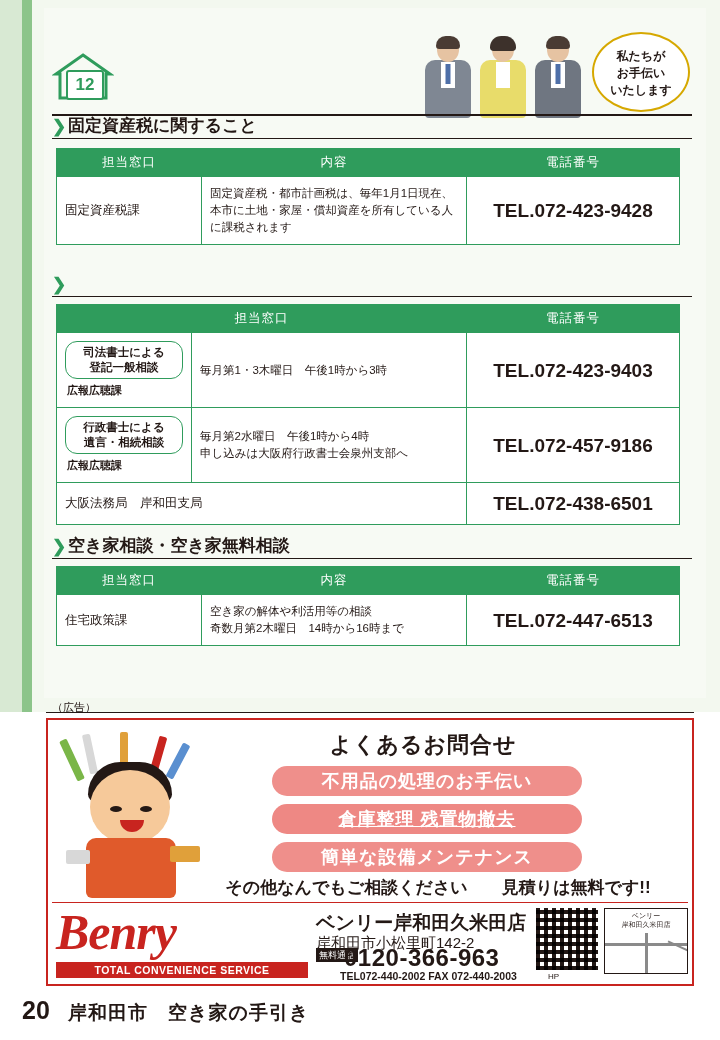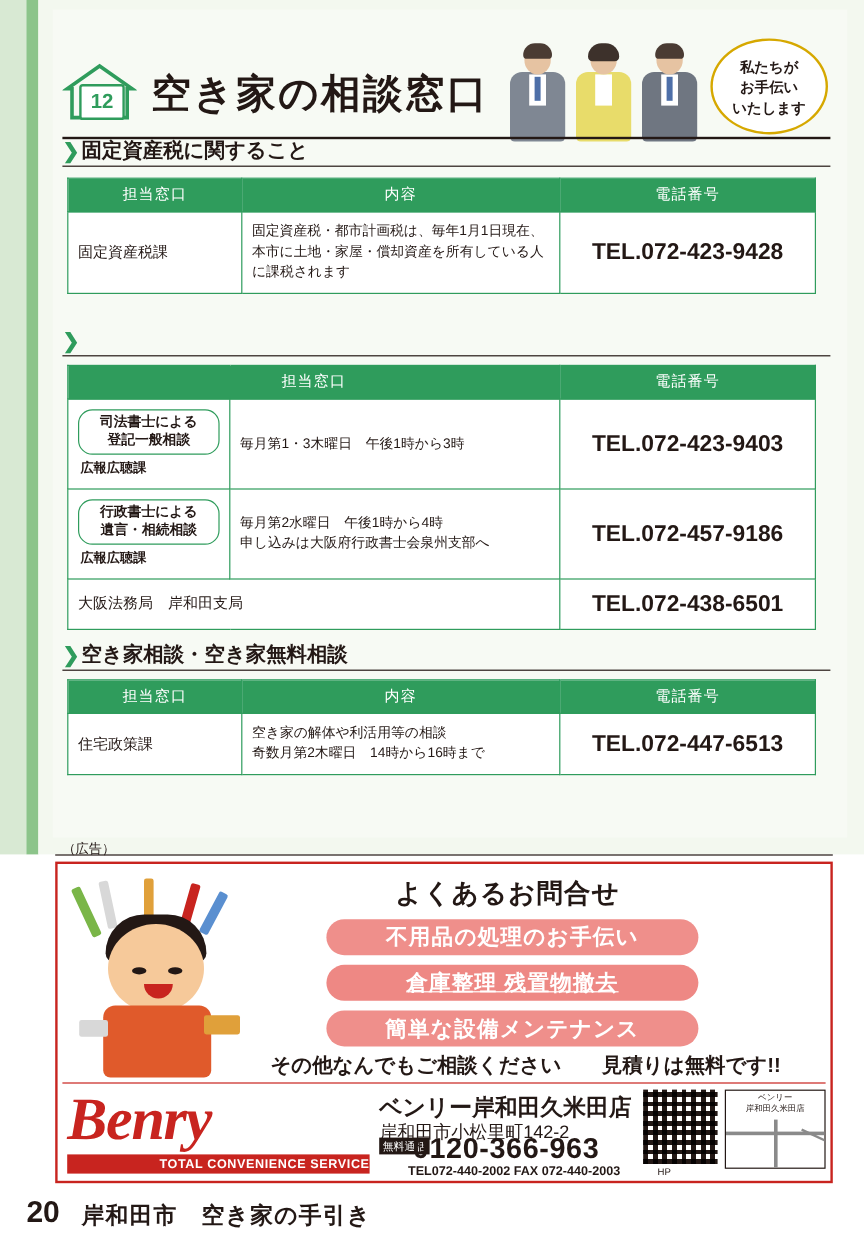--- a/index.html
+++ b/index.html
@@ -326,21 +326,21 @@
     line-height: 52px;
   }
   .benry-sub {
     position: absolute;
     left: 56px; top: 962px;
     width: 252px;
     background: #c8241f;
     color: #ffffff;
     font-size: 10.5px;
     font-weight: bold;
-    text-align: right;
+    text-align: center;
     letter-spacing: 0.5px;
     padding: 2px 0;
   }
   .shop-name {
     position: absolute;
     left: 316px; top: 910px;
     font-size: 19px;
     font-weight: bold;
     color: #231815;
   }
@@ -486,21 +486,20 @@
 <div class="content-bg"></div>
 <div class="content-bg2"></div>
 
 <div class="header">
   <div class="house-icon">
     <svg width="62" height="50" viewBox="0 0 62 50">
       <path d="M31 3 L58 22 L54 22 L54 46 L8 46 L8 22 L4 22 Z" fill="none" stroke="#2f9c5c" stroke-width="3"></path>
     </svg>
   </div>
   <div class="chapter-num">12</div>
-  <div class="title">空き家の相談窓口</div>
 
   <div class="people">
     <div class="person p1">
       <div class="body"></div>
         <div class="shirt"></div>
         <div class="tie"></div>
       <div class="head"></div>
         <div class="hair"></div>
     </div>
     <div class="person p2">

